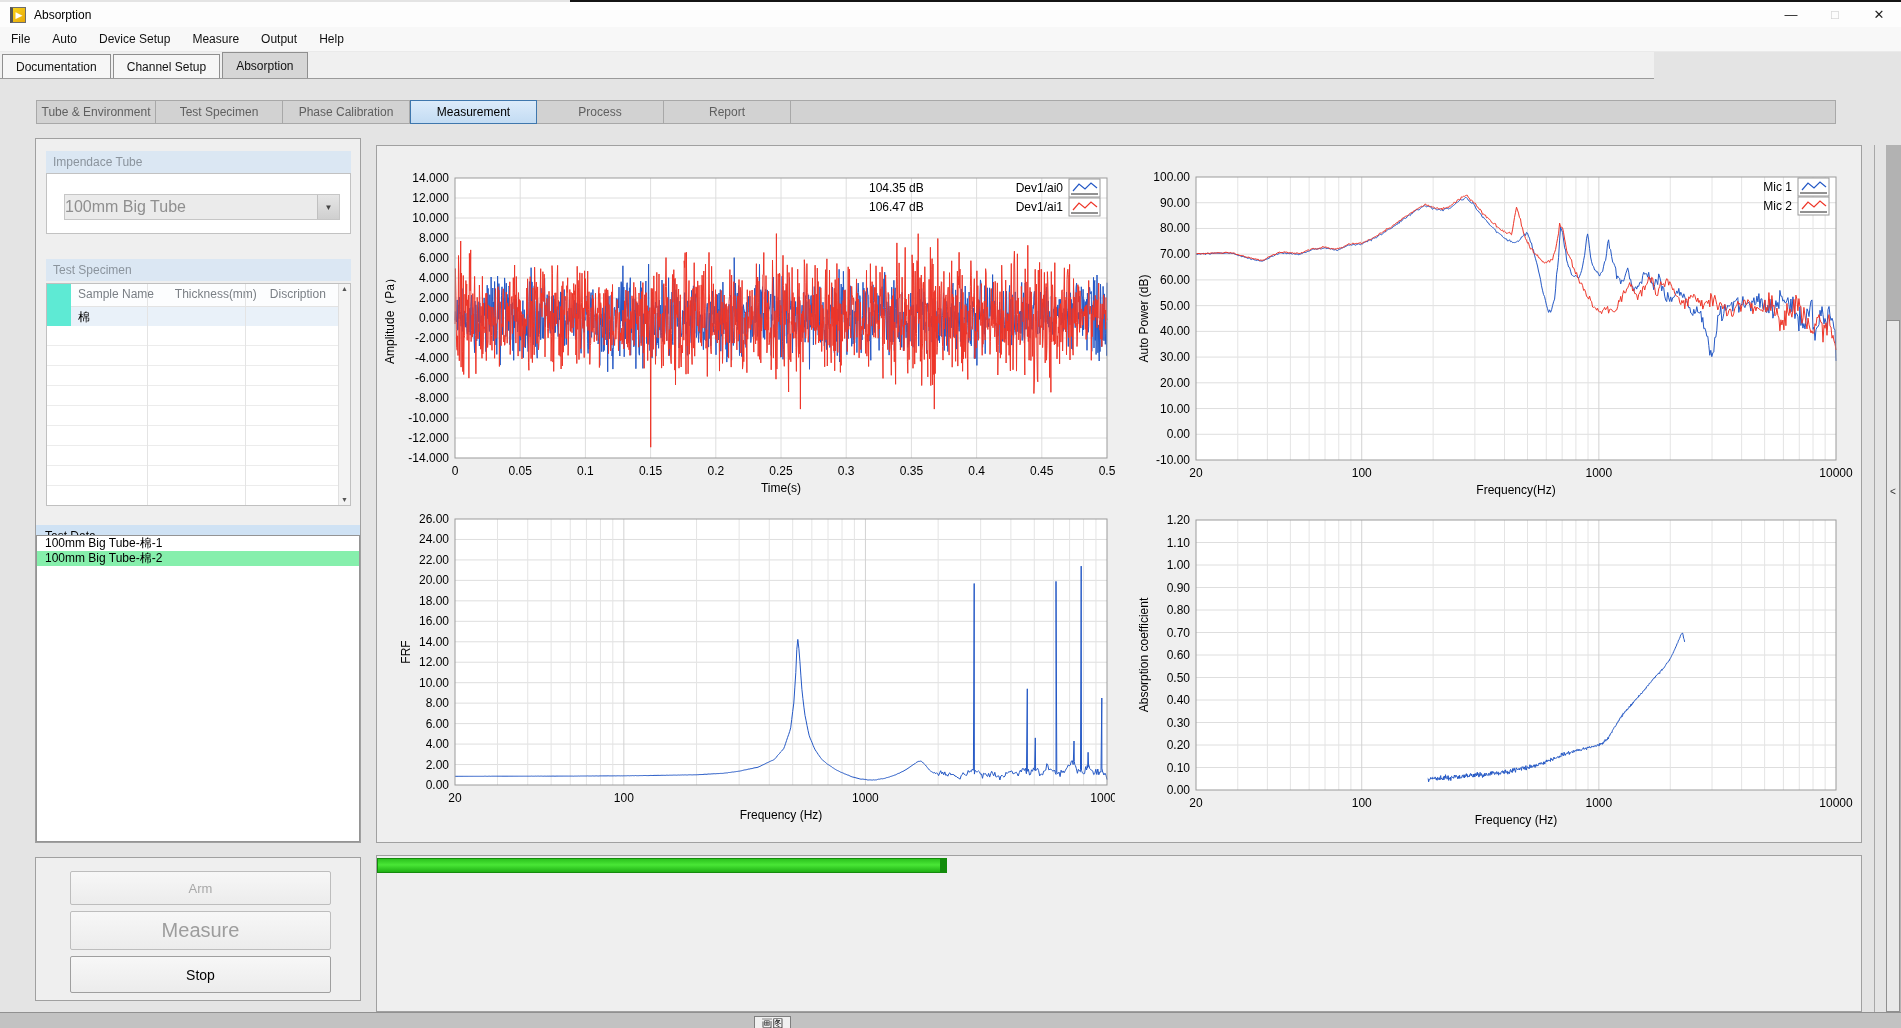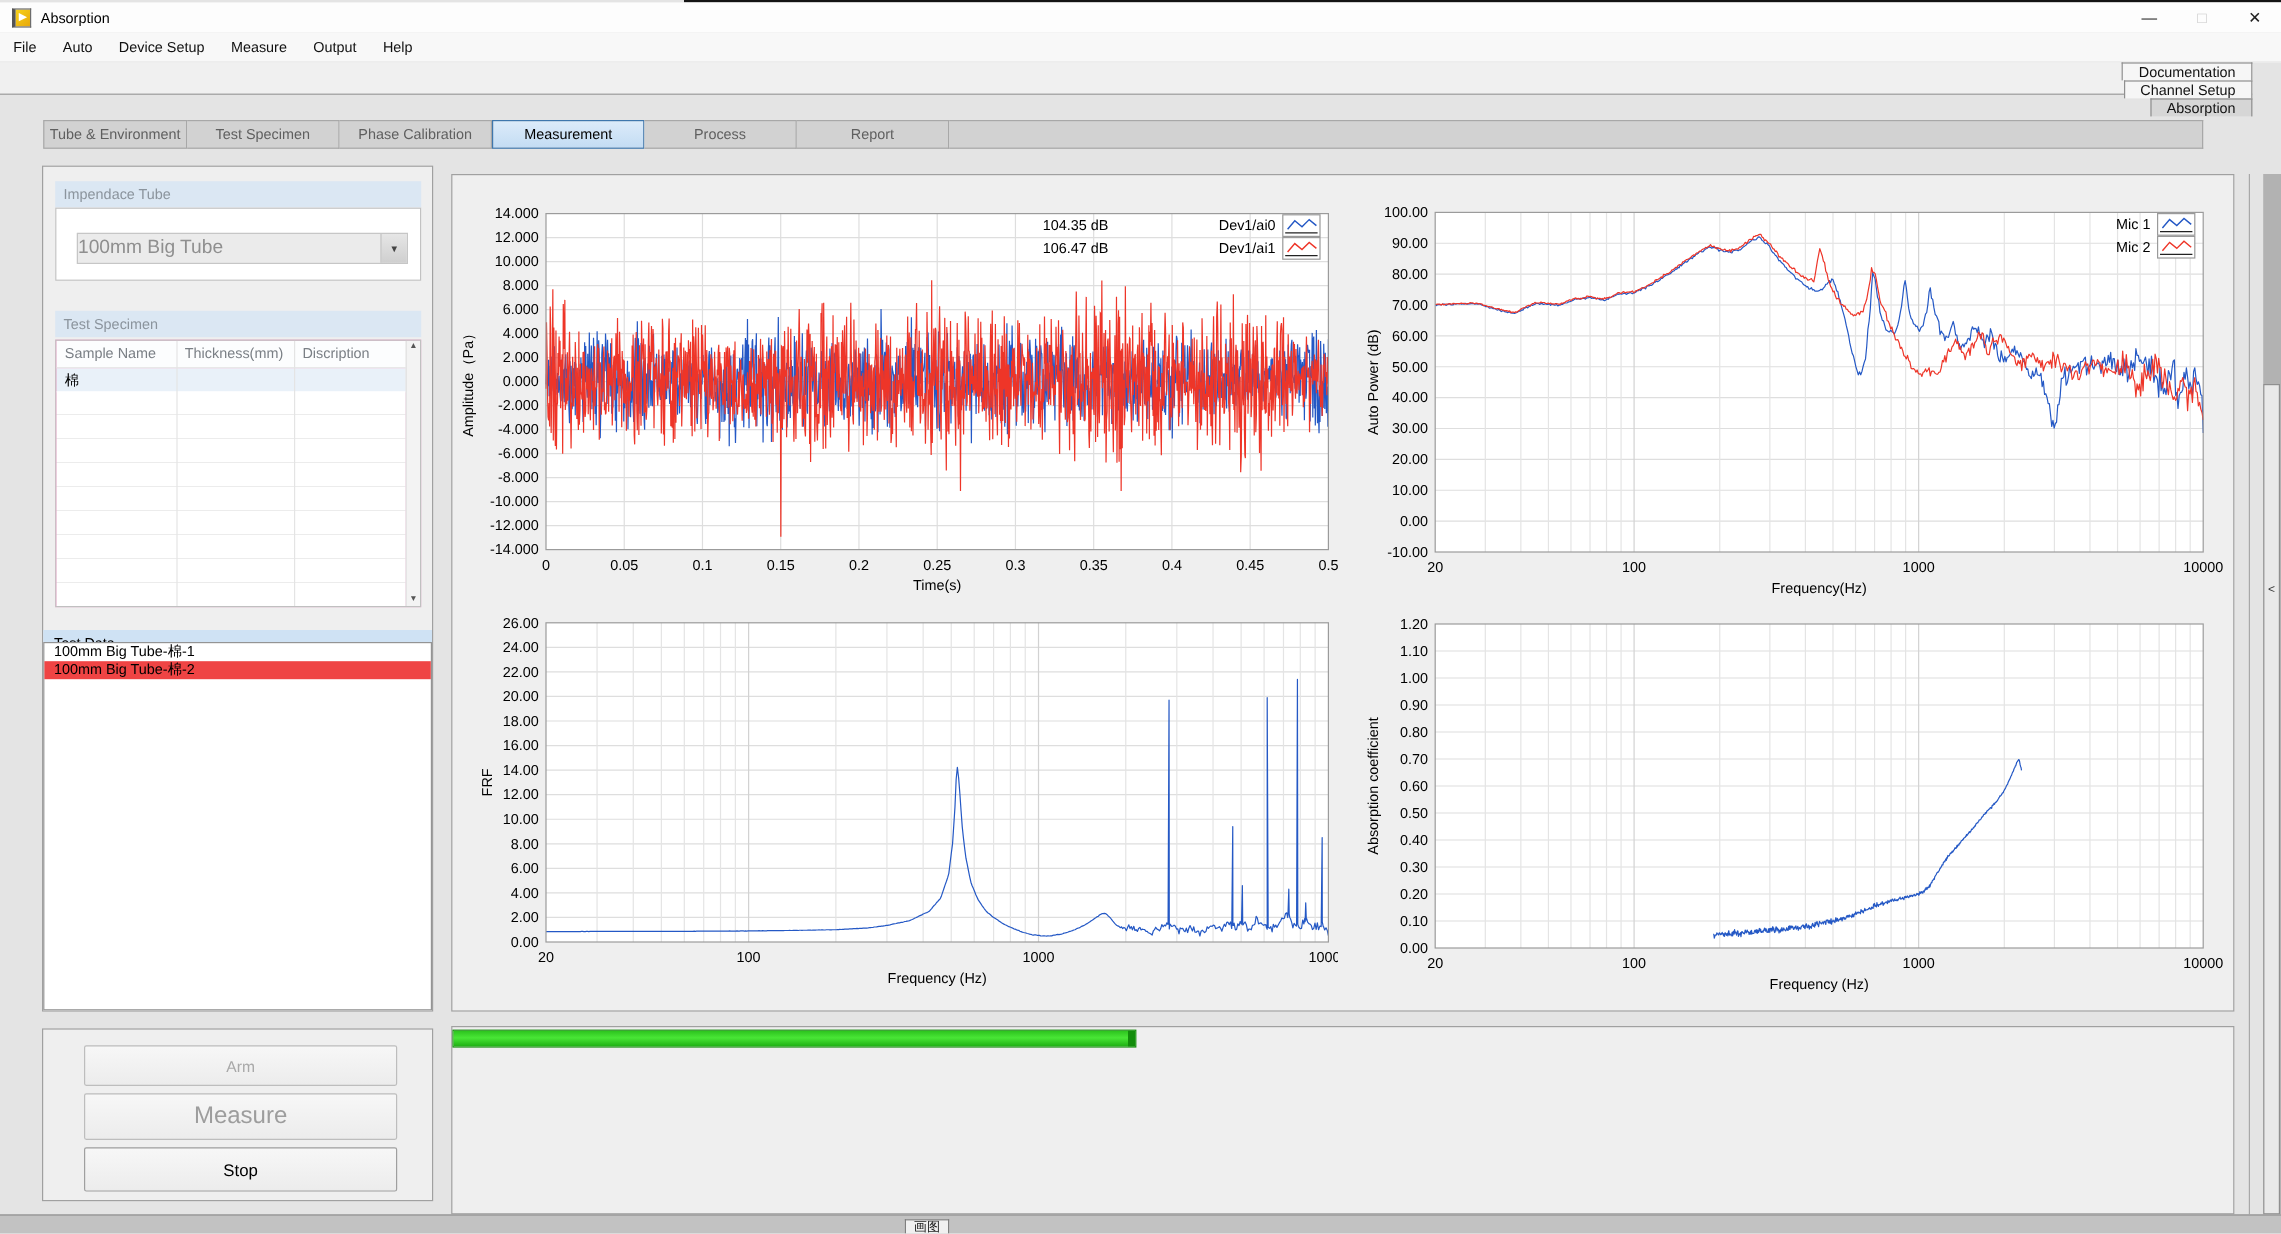--- a/index.html
+++ b/index.html
@@ -13,54 +13,54 @@
     display:flex;align-items:center;justify-content:center;}
   .wtitle{margin-left:8px;font-size:12px;color:#000;}
   .wbtns{margin-left:auto;display:flex;}
   .wbtn{width:44px;height:25px;display:flex;align-items:center;justify-content:center;font-size:13px;color:#222;}
   .wbtn.dis{color:#c9c9c9;}
   .topsliver{left:570px;top:0;width:1331px;height:2px;background:#141414;}
   
   .menubar{left:0;top:27px;width:1901px;height:25px;background:#f8f8f8;display:flex;align-items:center;border-bottom:1px solid #eaeaea;box-sizing:border-box;}
   .menuitem{padding:0 11px;font-size:12px;color:#111;height:25px;display:flex;align-items:center;}
   
-  .maintabs{left:0;top:52px;width:1877px;height:27px;background:#f0f0f0;display:flex;align-items:flex-end;border-bottom:1px solid #9a9a9a;box-sizing:border-box;flex-direction:column;}
+  .maintabs{left:0;top:52px;width:1654px;height:27px;background:#f0f0f0;display:flex;align-items:flex-end;border-bottom:1px solid #9a9a9a;box-sizing:border-box;}
   .maintab{height:24px;padding:0 13px;display:flex;align-items:center;font-size:12px;color:#111;
     background:#f6f6f6;border:1px solid #8f8f8f;border-bottom:none;margin-left:2px;box-sizing:border-box;}
   .maintab.active{background:#d6d6d6;height:26px;}
   
   .subtabs{left:36px;top:100px;width:1800px;height:24px;display:flex;}
   .subtab{width:127px;height:24px;box-sizing:border-box;border:1px solid #a8a8a8;border-left:none;
     background:#d2d2d2;color:#5f5f5f;font-size:12px;display:flex;align-items:center;justify-content:center;}
   .subtab:first-child{border-left:1px solid #a8a8a8;width:120px;}
   .subtab.active{background:linear-gradient(180deg,#dcebfa,#c3dcf3);border:1px solid #3f77ad;color:#000;}
   .subtab.filler{flex:1;}
   
   .panel{border:1px solid #a0a0a0;background:#efefef;box-sizing:border-box;}
   .grouphdr{background:#dbe7f3;color:#8b949d;font-size:12px;display:flex;align-items:center;padding-left:7px;box-sizing:border-box;}
   .whitebox{background:#fff;border:1px solid #c2c2c2;box-sizing:border-box;}
   .combo{background:#ebebeb;border:1px solid #c6c6c6;box-sizing:border-box;display:flex;align-items:center;}
   .combo .val{flex:1;padding-left:0;font-size:16px;color:#8f8f8f;}
   .combo .arrow{width:22px;height:100%;background:linear-gradient(180deg,#e6e6e6,#cfcfcf);
     border-left:1px solid #c0c0c0;display:flex;align-items:center;justify-content:center;font-size:8px;color:#444;box-sizing:border-box;}
-  .tbl{background:#f9a8d4;border:1px solid #c0c0c0;box-sizing:border-box;position:absolute;overflow:hidden;}
+  .tbl{background:#5eead4;border:1px solid #c0c0c0;box-sizing:border-box;position:absolute;overflow:hidden;padding-left:24px;}
   .tblhead{display:flex;height:22px;border-bottom:1px solid #e3e3e3;background:#fcfdfe;}
   .tblhead div{font-size:12px;color:#7a7f85;padding:3px 0 0 7px;box-sizing:border-box;}
   .tblrow1{display:flex;height:20px;background:#e9f1f9;}
   .tblrow1 div{font-size:12px;color:#000;padding:2px 0 0 7px;box-sizing:border-box;}
   .tblfiller{position:absolute;left:0;right:12px;top:42px;bottom:0;
     background:repeating-linear-gradient(180deg,#ffffff 0 19px,#ececec 19px 20px);}
   .colline{position:absolute;top:0;bottom:0;width:1px;background:#e4e4e4;}
   .tscroll{position:absolute;right:0;top:0;bottom:0;width:12px;background:#f3f3f3;border-left:1px solid #e0e0e0;
     display:flex;flex-direction:column;justify-content:space-between;align-items:center;box-sizing:border-box;}
   .tscroll span{font-size:7px;color:#555;line-height:10px;}
   .tdhdr{background:#cfe2f4;color:#000;font-size:12px;display:flex;align-items:center;padding-left:9px;box-sizing:border-box;}
   .tdlist{background:#fff;border:1px solid #949494;box-sizing:border-box;}
   .tditem{height:15px;font-size:12px;color:#000;padding-left:8px;display:flex;align-items:center;}
-  .tditem.selected{background:#ef4444;}
+  .tditem.selected{background:#86efac;}
   
   .btn{position:absolute;left:70px;width:261px;border:1px solid #bdbdbd;border-radius:2px;
     background:linear-gradient(180deg,#f7f7f7,#ececec);display:flex;align-items:center;justify-content:center;box-sizing:border-box;}
   .btn.arm{top:871px;height:34px;font-size:13px;color:#a8a8a8;}
   .btn.measure{top:911px;height:39px;font-size:20px;color:#9d9d9d;}
   .btn.stop{top:956px;height:37px;font-size:14px;color:#000;border-color:#9f9f9f;}
   
   .progressbar{left:377px;top:858px;width:570px;height:15px;border:1px solid #148a0c;box-sizing:border-box;background:#efefef;}
   .progressfill{height:100%;background:linear-gradient(180deg,#2cc31e 0%,#49e636 45%,#1fb014 100%);position:relative;}
   .progressfill::after{content:"";position:absolute;right:0;top:0;bottom:0;width:6px;background:#128c0b;}

